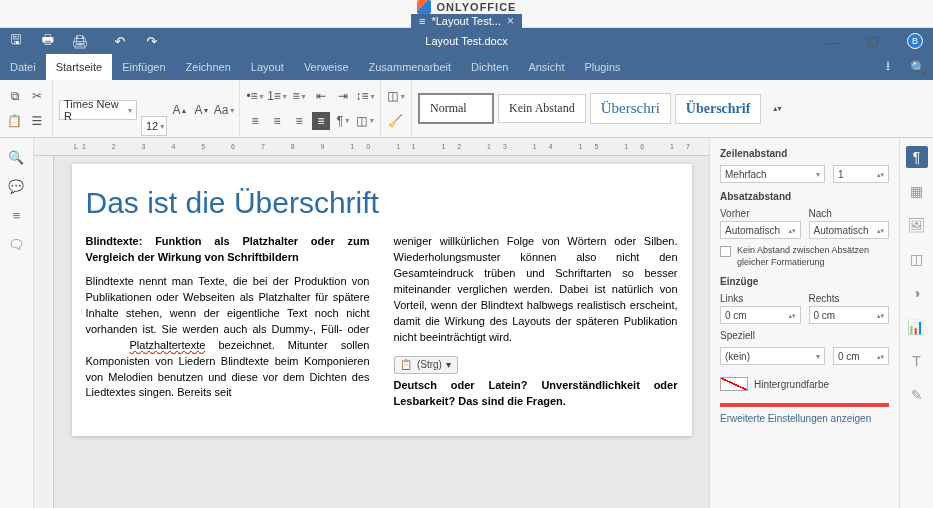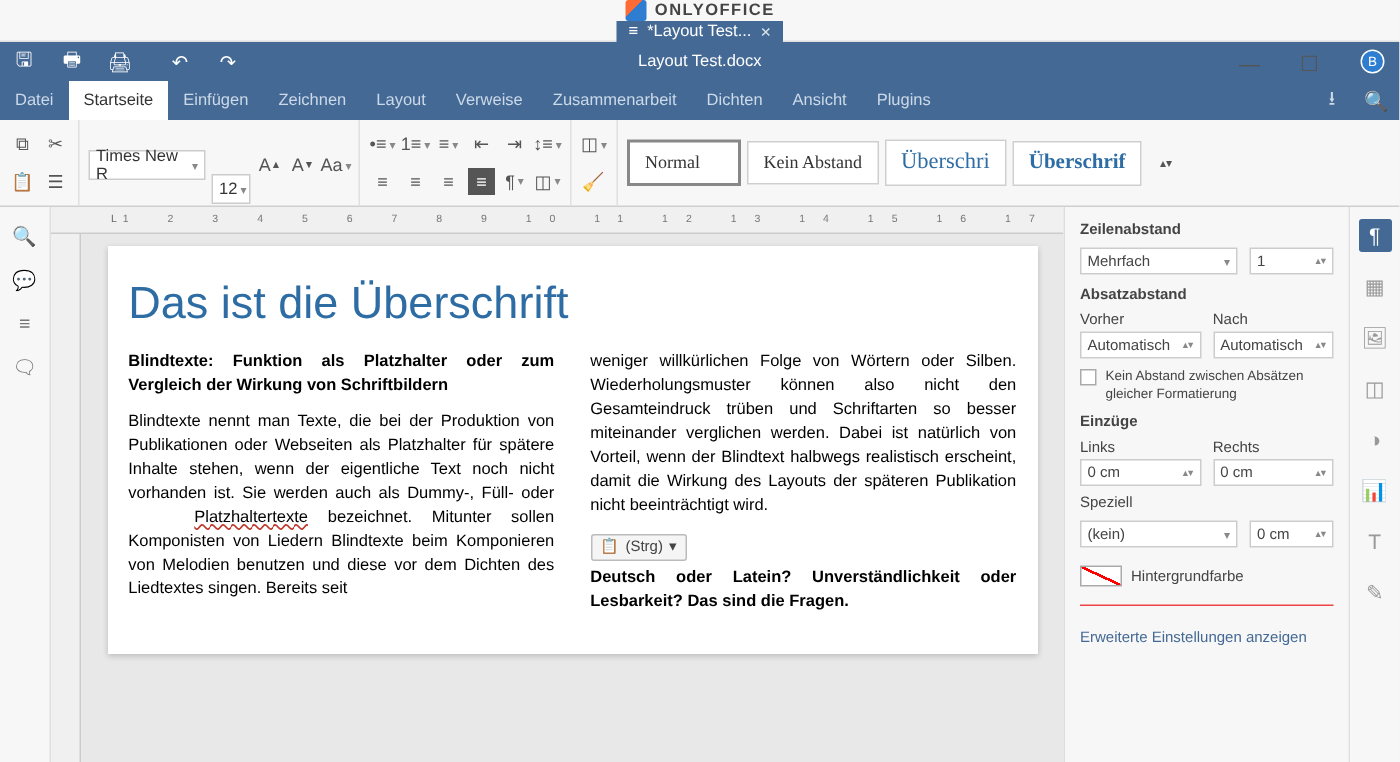--- a/index.html
+++ b/index.html
@@ -291,21 +291,21 @@
         </div>
       <div class="rp-input" style="width:56px">
           <span>0 cm</span>
           <span class="spin">▴▾</span>
         </div>
     </div>
     <div class="rp-color" style="margin-top:6px">
       <div class="rp-swatch"></div>
       <span>Hintergrundfarbe</span>
     </div>
-    <div style="border-top:1px solid #ef4444;margin-top:6px;padding-top:16px">
+    <div style="border-top:4px solid #ef4444;margin-top:6px;padding-top:6px">
       <span class="rp-link">Erweiterte Einstellungen anzeigen</span>
     </div>
   </div>
 
   <div class="rightbar">
     <div class="rbtn active">¶</div>
     <div class="rbtn">▦</div>
     <div class="rbtn">🖼</div>
     <div class="rbtn">◫</div>
     <div class="rbtn">◑</div>

